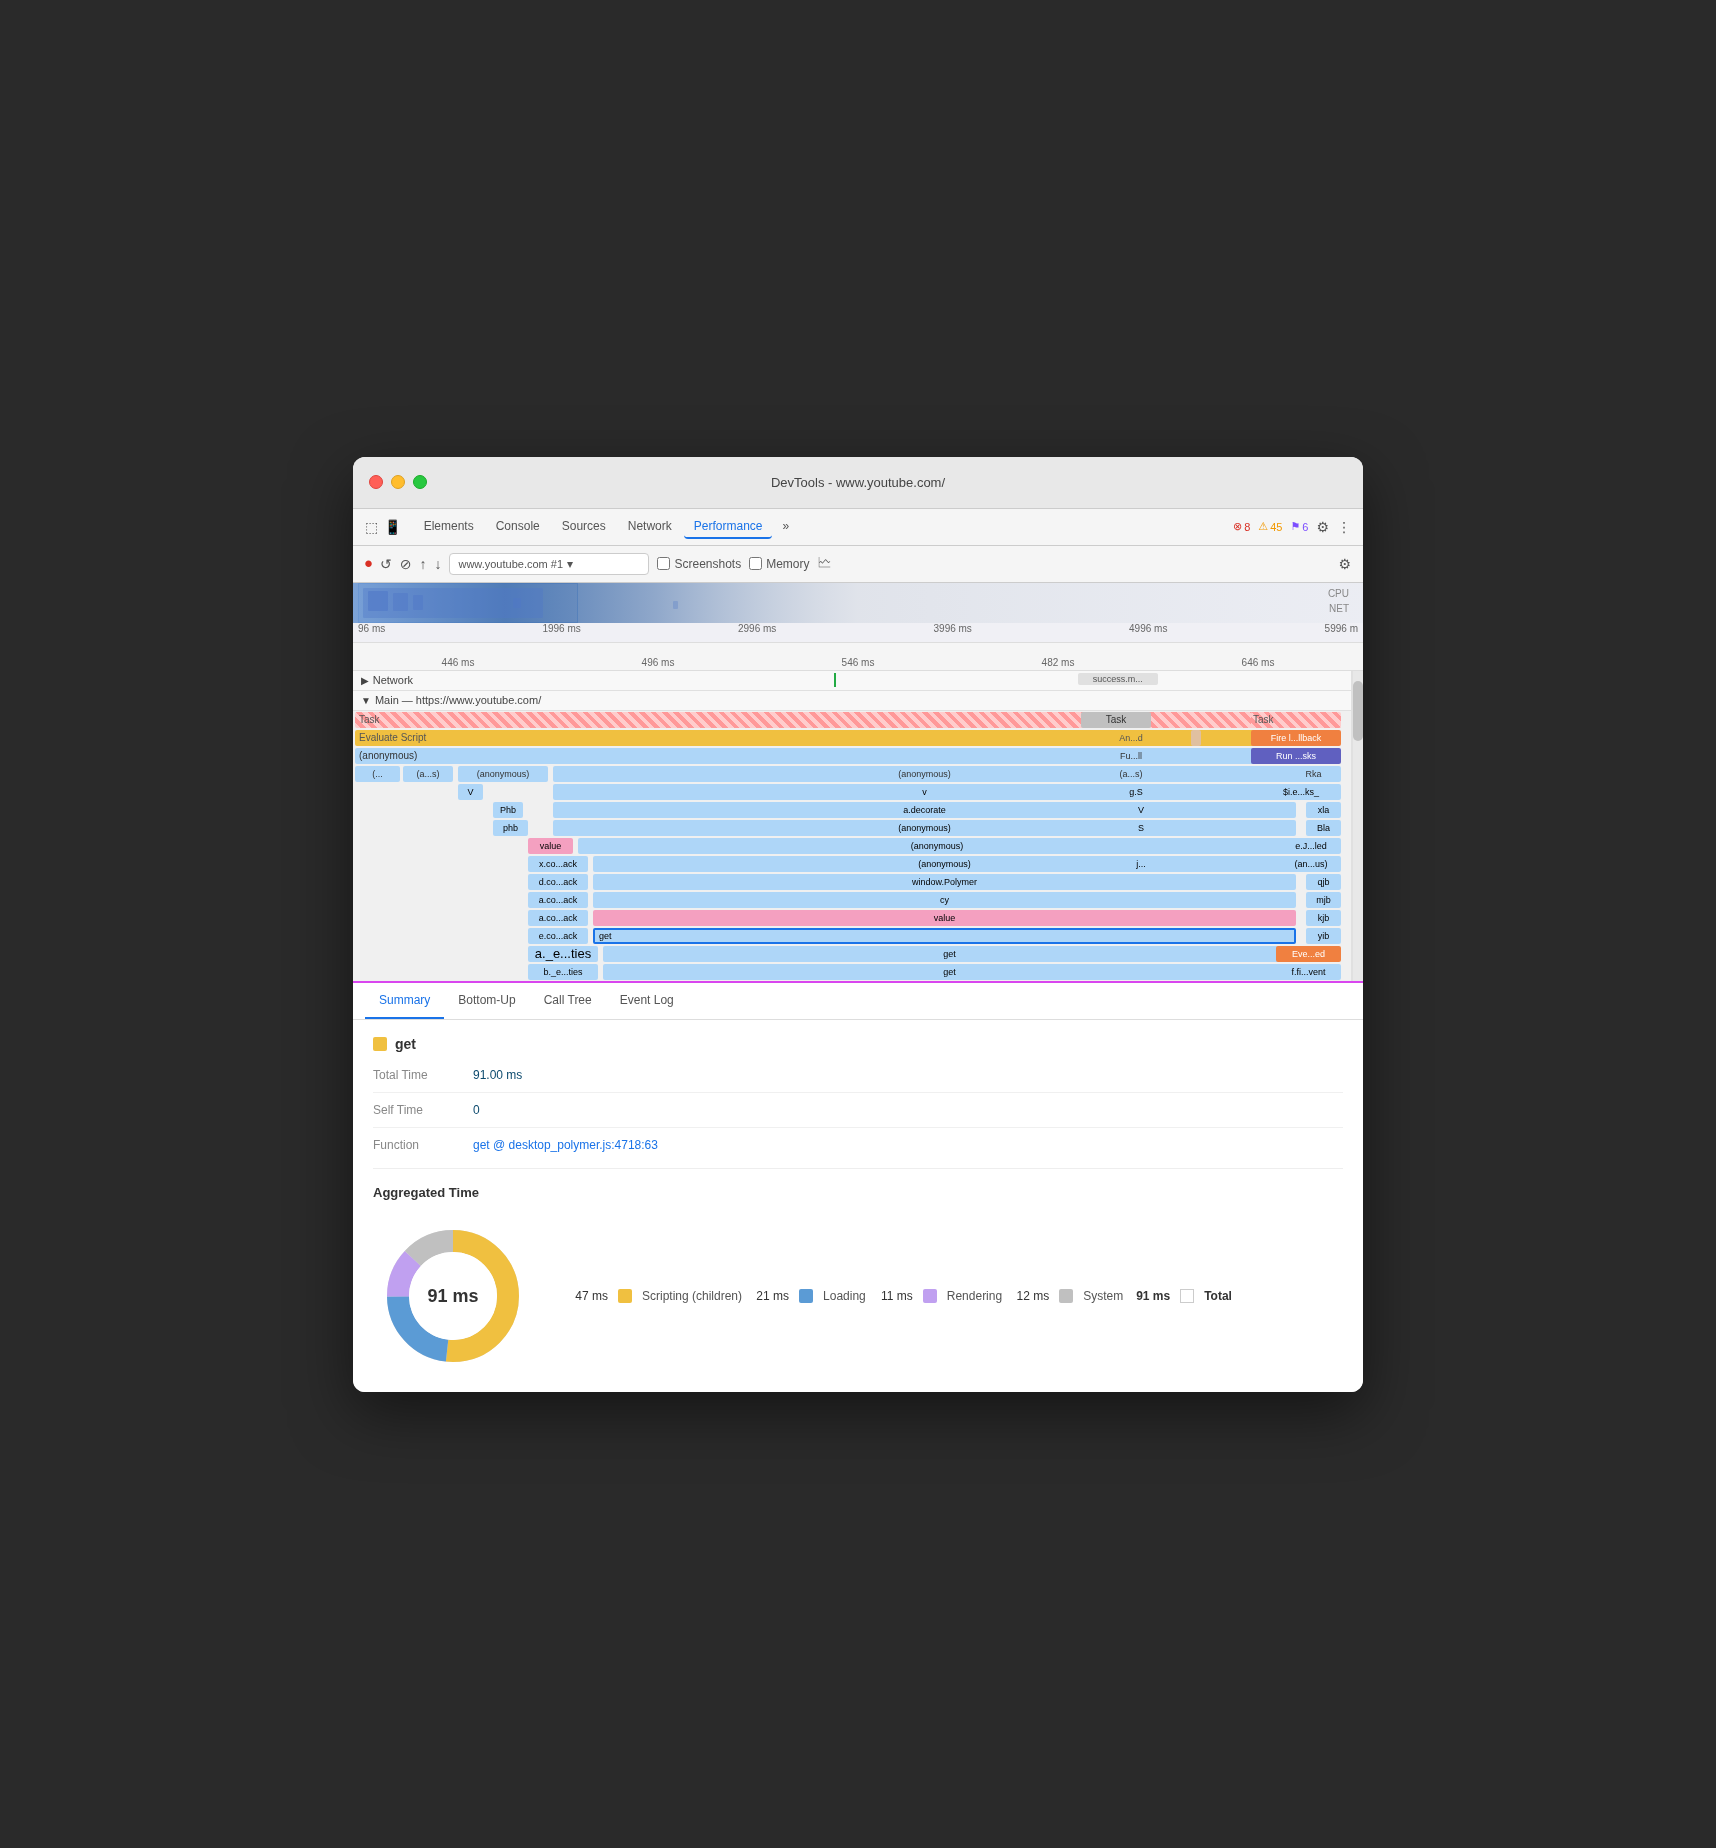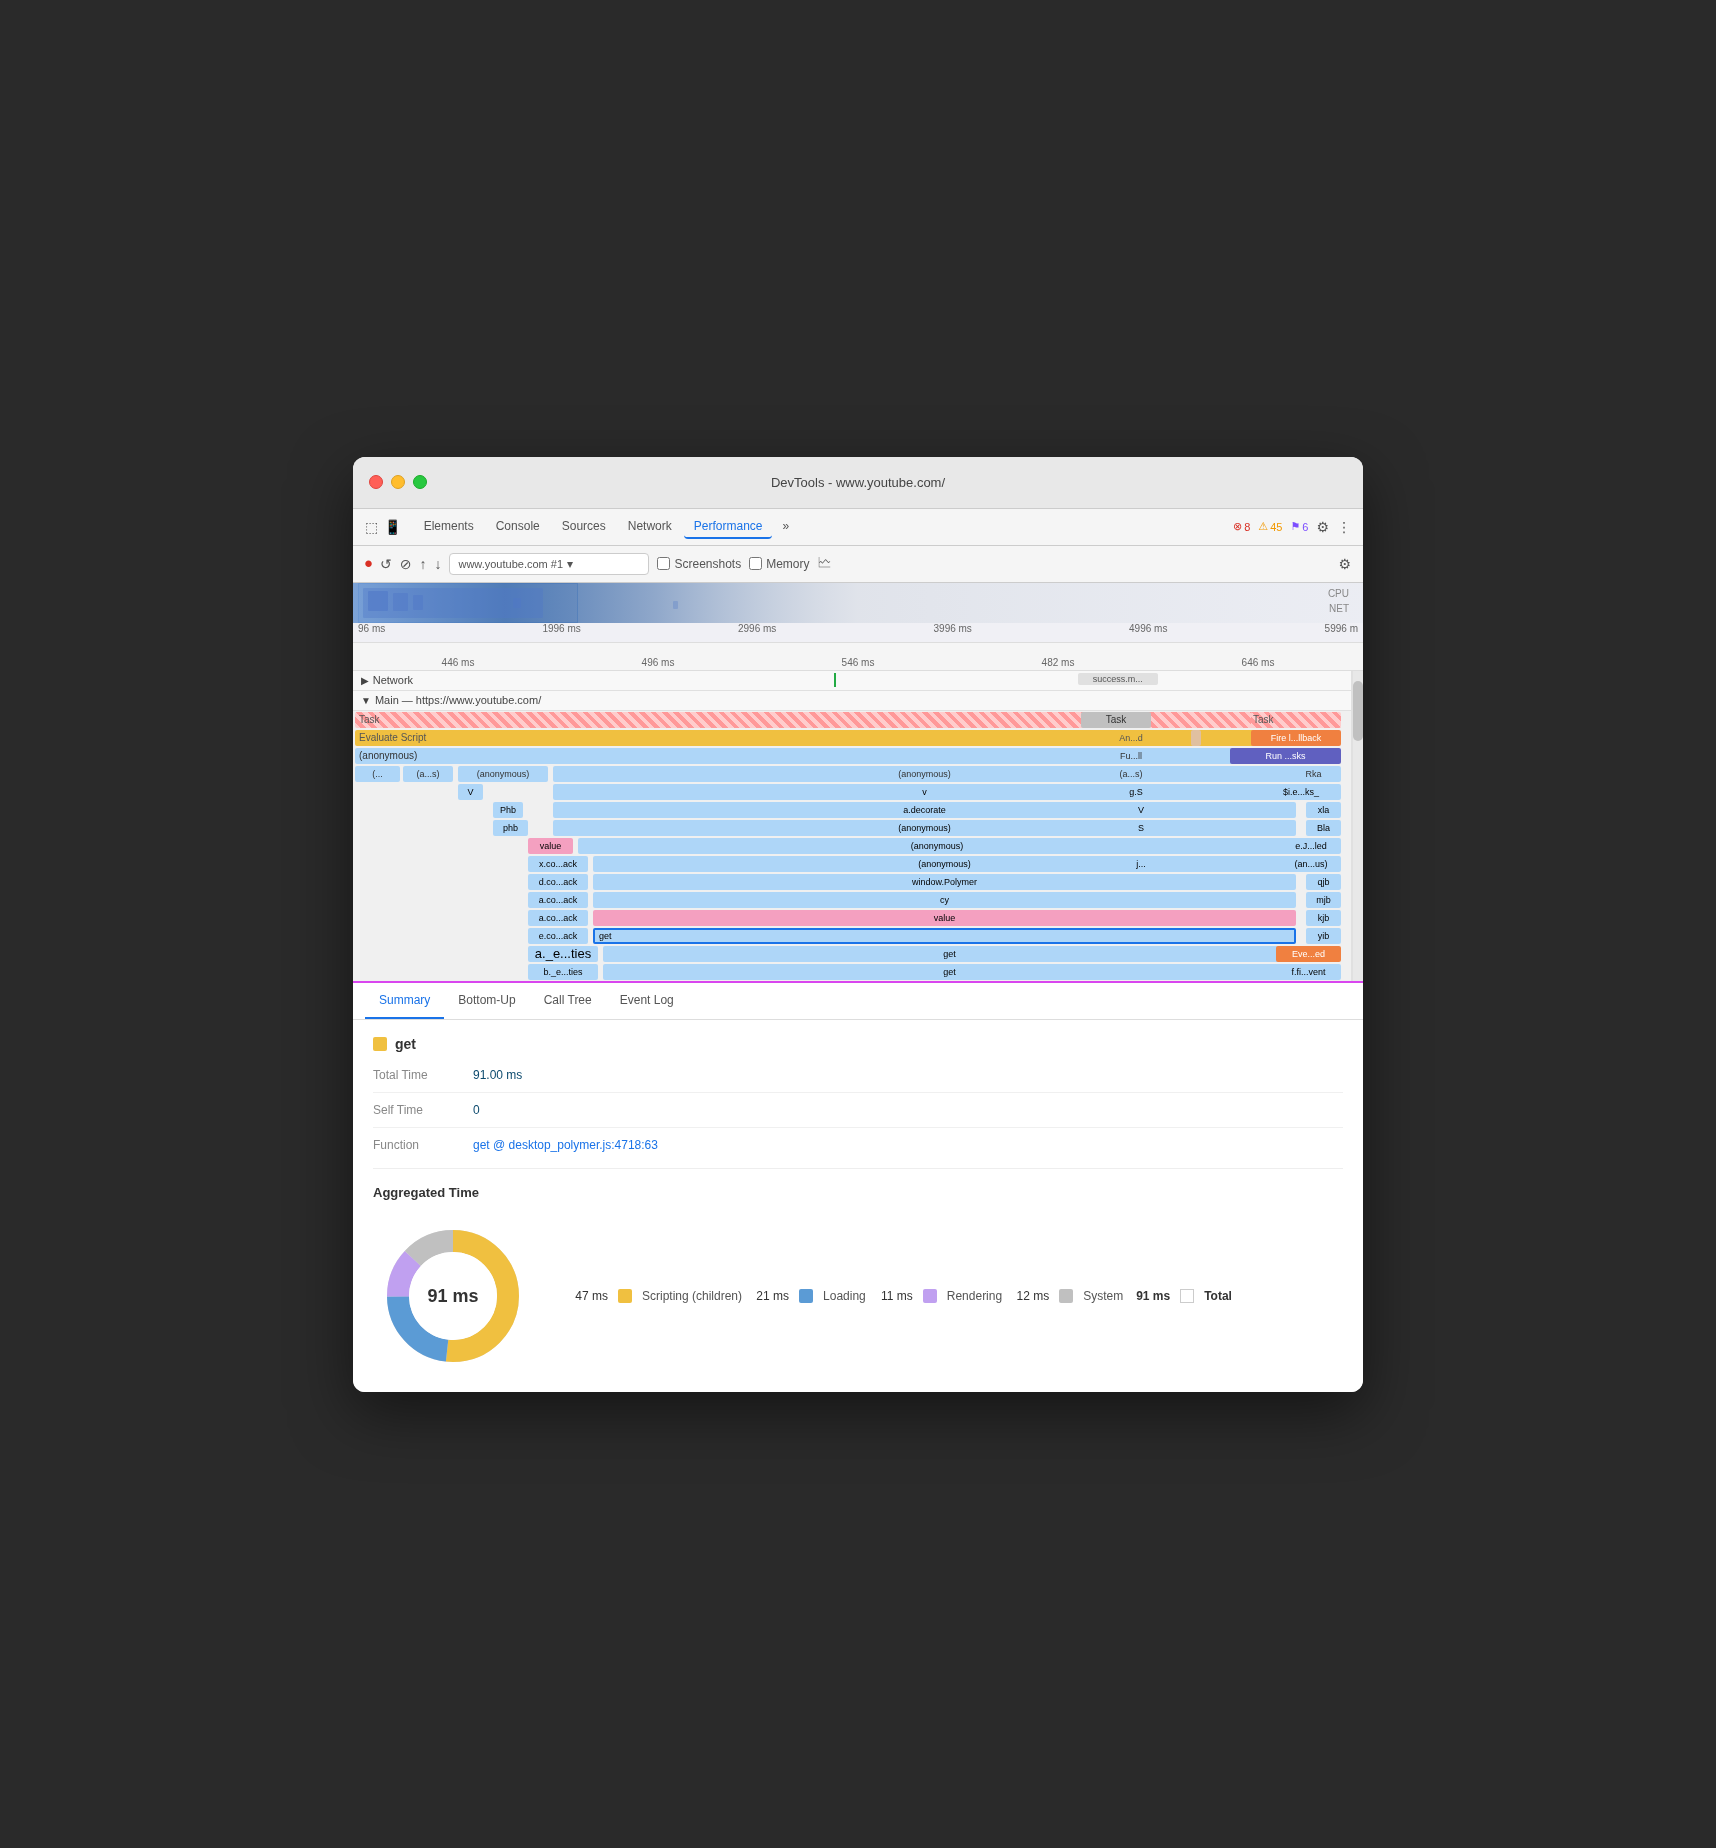--- a/index.html
+++ b/index.html
@@ -494,21 +494,21 @@
         </div>
       </div>
 
       <div class="task-row" style="background:#f0f0f0;height:18px;position:relative;">
         <div style="position:absolute;left:2px;right:55px;height:16px;background:#aed6f8;border-radius:2px;display:flex;align-items:center;">
           <span class="fc-label" style="font-size:10px;color:#333;padding-left:4px;">(anonymous)</span>
         </div>
         <div style="position:absolute;right:200px;width:40px;height:16px;background:#aed6f8;border-radius:2px;display:flex;align-items:center;justify-content:center;">
           <span style="font-size:9px;color:#333;">Fu...ll</span>
         </div>
-        <div style="position:absolute;right:10px;width:111px;height:16px;background:#6060c0;border-radius:2px;display:flex;align-items:center;justify-content:center;">
+        <div style="position:absolute;right:10px;width:90px;height:16px;background:#6060c0;border-radius:2px;display:flex;align-items:center;justify-content:center;">
           <span style="font-size:9px;color:white;">Run ...sks</span>
         </div>
       </div>
 
       <div class="task-row" style="background:#f0f0f0;height:18px;position:relative;">
         <div style="position:absolute;left:2px;width:45px;height:16px;background:#aed6f8;border-radius:2px;display:flex;align-items:center;justify-content:center;">
           <span style="font-size:9px;color:#333;">(...</span>
         </div>
         <div style="position:absolute;left:50px;width:50px;height:16px;background:#aed6f8;border-radius:2px;display:flex;align-items:center;justify-content:center;">
           <span style="font-size:9px;color:#333;">(a...s)</span>

